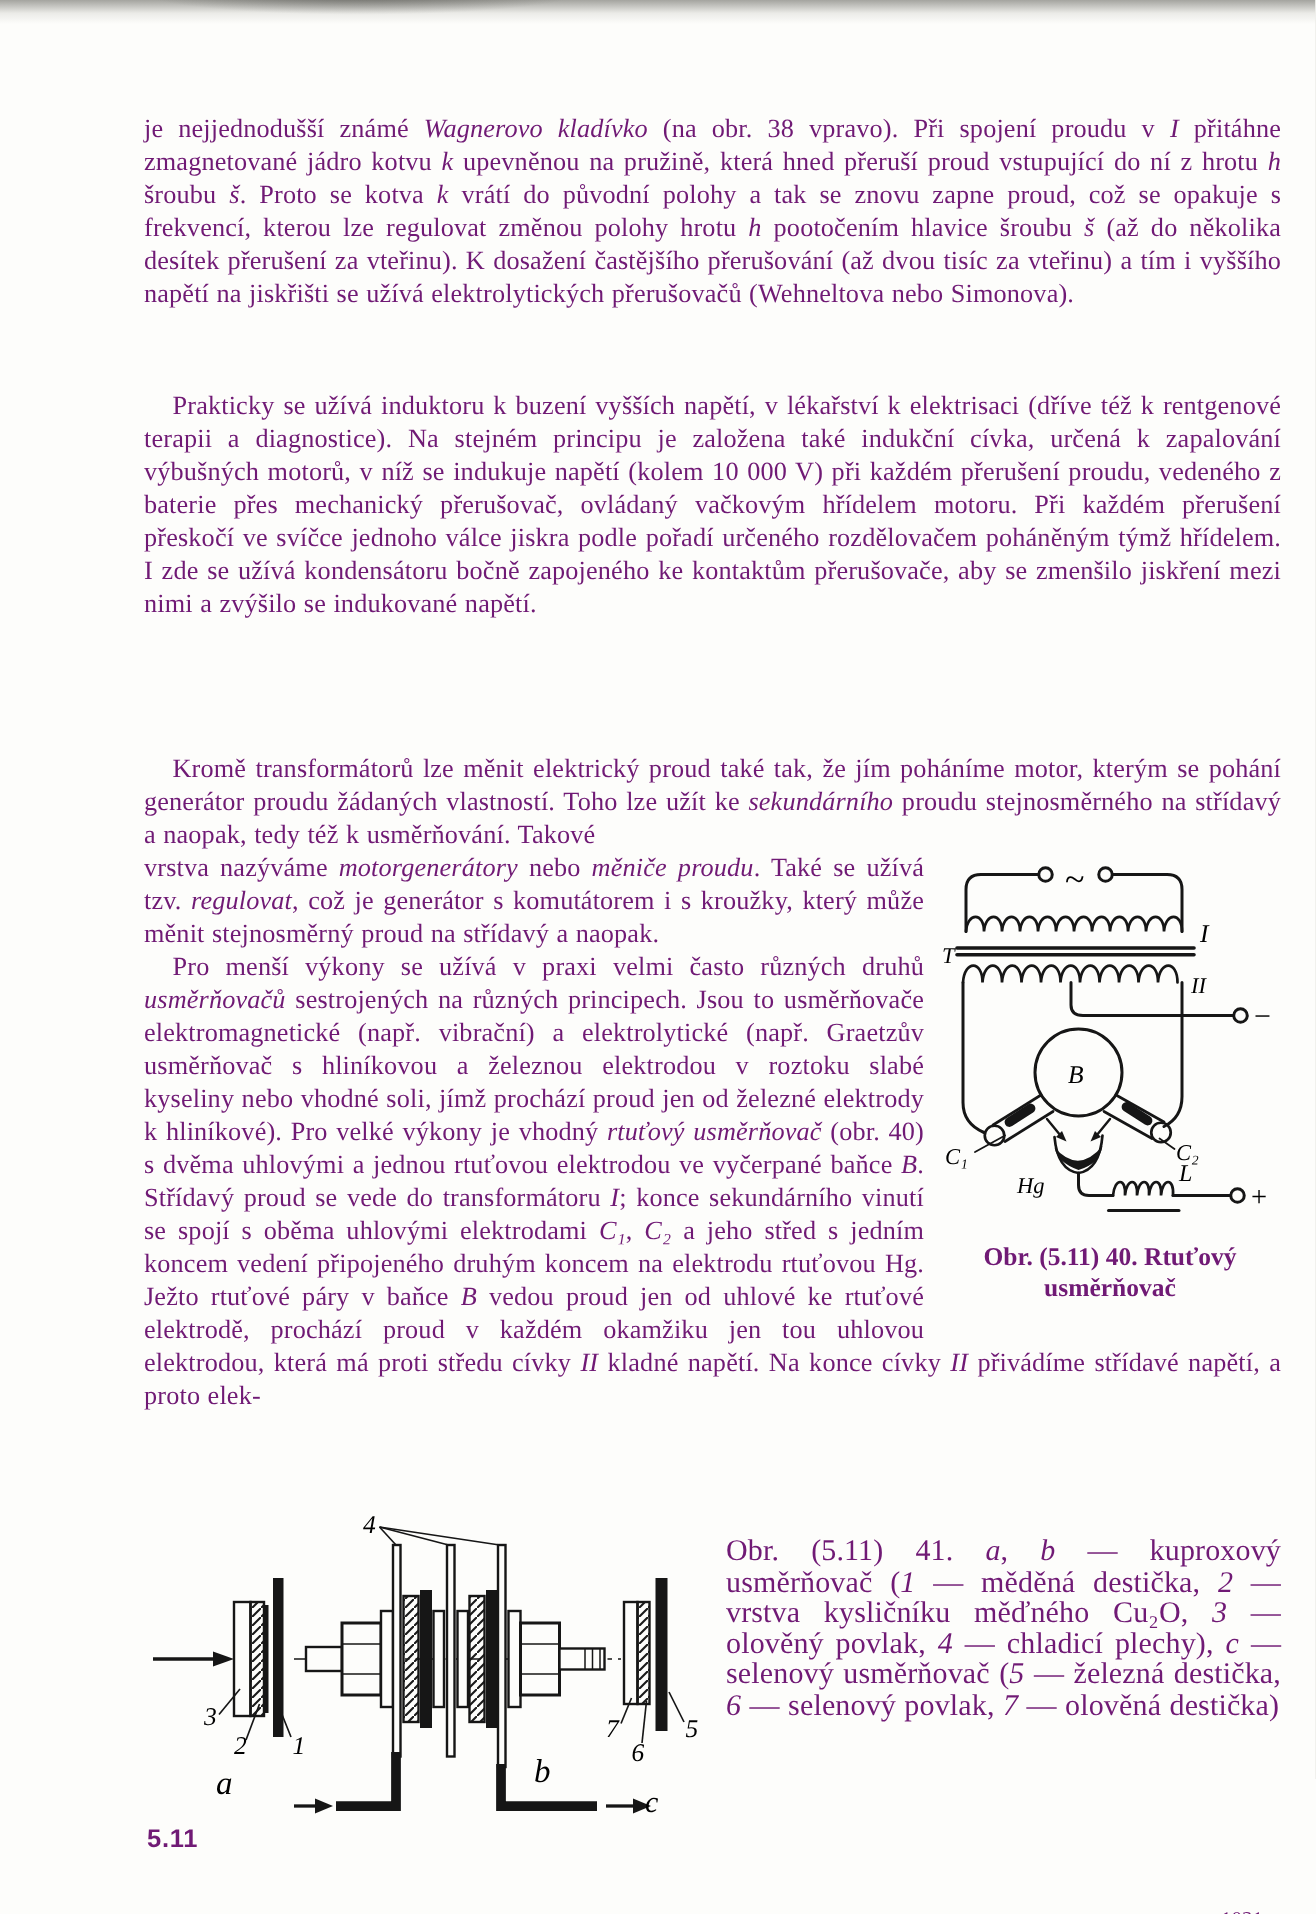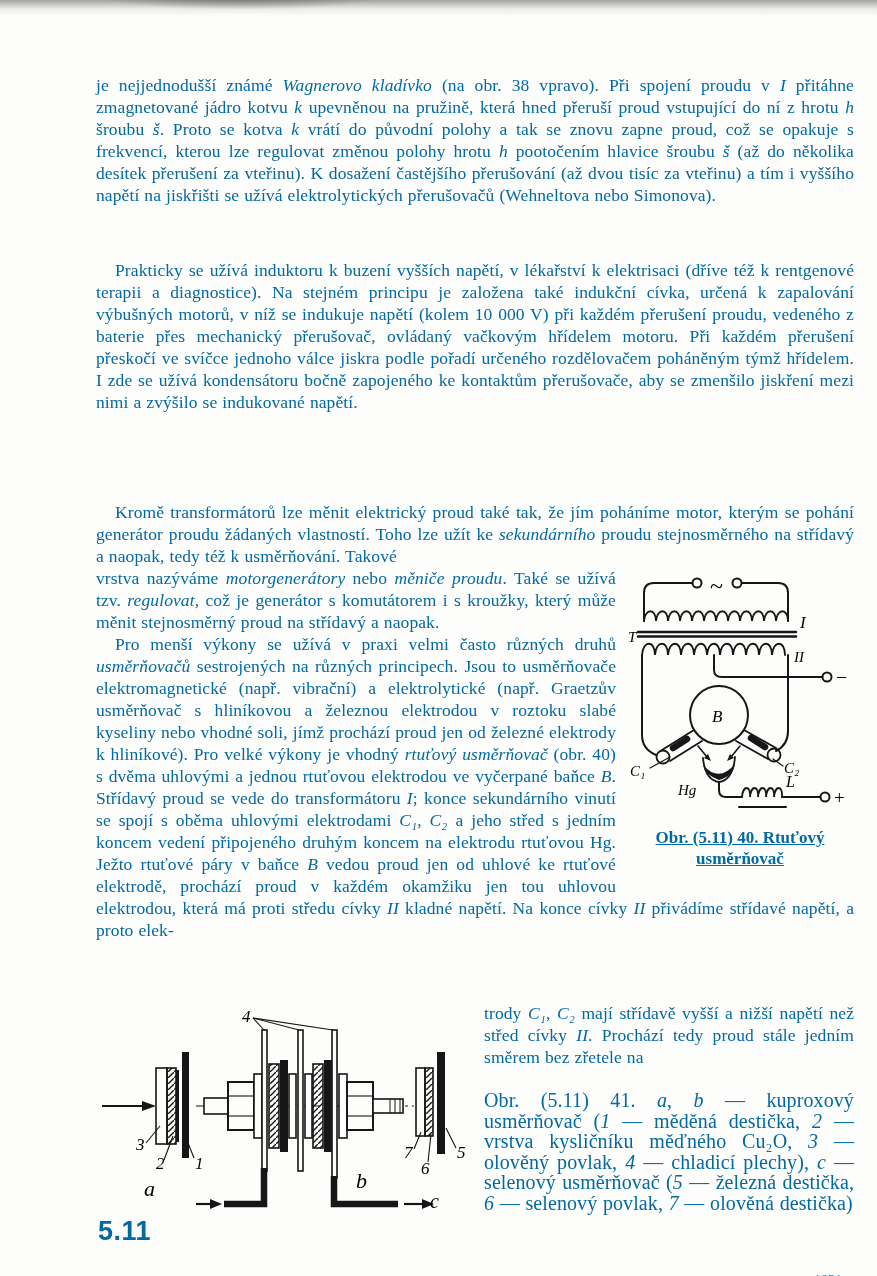--- a/index.html
+++ b/index.html
@@ -1,18 +1,18 @@
 <!DOCTYPE html>
 <html><head>
 <meta charset="utf-8">
 <style>
   html,body { margin:0; padding:0; background:#e8e8e4; }
   .page {
     position:relative; width:877px; height:1276px; margin:0 auto;
-    background:#fdfdfb; overflow:hidden; color:#0369a1;
+    background:#fdfdfb; overflow:hidden; color:#701a75;
     font-family:"Liberation Serif","DejaVu Serif",serif;
   }
   .scan-shadow-top {
     position:absolute; left:0; top:0; width:877px; height:16px;
     background:linear-gradient(180deg, rgba(75,75,68,.50) 0%, rgba(140,140,130,.16) 55%, rgba(255,255,255,0) 100%);
     pointer-events:none;
   }
   .scan-smudge {
     position:absolute; left:90px; top:-6px; width:300px; height:16px;
     background:radial-gradient(ellipse at 50% 0%, rgba(50,50,45,.55) 0%, rgba(50,50,45,0) 70%);
@@ -21,28 +21,28 @@
   .block { position:absolute; left:96px; width:758px; }
   .para {
     font-size:17.5px; line-height:22px; text-align:justify;
     letter-spacing:.1px; word-spacing:.5px;
   }
   .ind { text-indent:19px; }
   .heading { font-size:18px; }
   .fig40box { float:right; width:228px; margin:2px 0 10px 10px; }
   .cap40 {
     width:216px; margin:6px auto 0; text-align:center;
-    font-weight:bold; font-size:17px; line-height:21px;text-decoration:underline;
+    font-weight:bold; font-size:17px; line-height:21px;
   }
   .fig41box { float:left; width:372px; margin:4px 16px 4px 0; }
   .cap41 { margin-top:22px; font-size:20px; line-height:20.5px; }
   .footer-left {
     position:absolute; left:98px; top:1216px;
     font-family:"Liberation Sans","DejaVu Sans",sans-serif;
-    font-weight:bold; font-size:27px; letter-spacing:.5px;
+    font-weight:bold; font-size:17px; letter-spacing:.5px;
   }
   .footer-right {
     position:absolute; left:814px; top:1273px; font-size:14px;text-align:right;
   }
   svg { display:block; }
   svg text { font-family:"Liberation Serif","DejaVu Serif",serif; }
   .it { font-style:italic; }
 </style>
 </head>
 <body>
@@ -194,19 +194,18 @@
         <text x="60" y="163" font-size="17" font-style="italic">2</text>
         <text x="99" y="163" font-size="17" font-style="italic">1</text>
         <text x="48" y="190" font-size="22" font-style="italic">a</text>
         <text x="260" y="182" font-size="22" font-style="italic">b</text>
         <text x="308" y="152" font-size="17" font-style="italic">7</text>
         <text x="325" y="168" font-size="17" font-style="italic">6</text>
         <text x="361" y="152" font-size="17" font-style="italic">5</text>
         <text x="334" y="202" font-size="20" font-style="italic">c</text>
       </svg>
     </div>
-    <div class="para"><span>trody </span><span class="it">C₁</span><span>, </span><span class="it">C₂</span><span> mají střídavě vyšší a nižší napětí než střed cívky </span><span class="it">II</span><span>. Prochází tedy proud stále jedním směrem bez zřetele na</span></div>
     <div class="para cap41"><span>Obr. (5.11) 41. </span><span class="it">a</span><span>, </span><span class="it">b</span><span> — kuproxový usměrňovač (</span><span class="it">1</span><span> — měděná destička, </span><span class="it">2</span><span> — vrstva kysličníku měďného Cu₂O, </span><span class="it">3</span><span> — olověný povlak, </span><span class="it">4</span><span> — chladicí plechy), </span><span class="it">c</span><span> — selenový usměrňovač (</span><span class="it">5</span><span> — železná destička, </span><span class="it">6</span><span> — selenový povlak, </span><span class="it">7</span><span> — olověná destička)</span></div>
   </div>
 
   <div class="footer-left">5.11</div>
   <div class="footer-right">1031</div>
 </div>
 
 </body></html>

